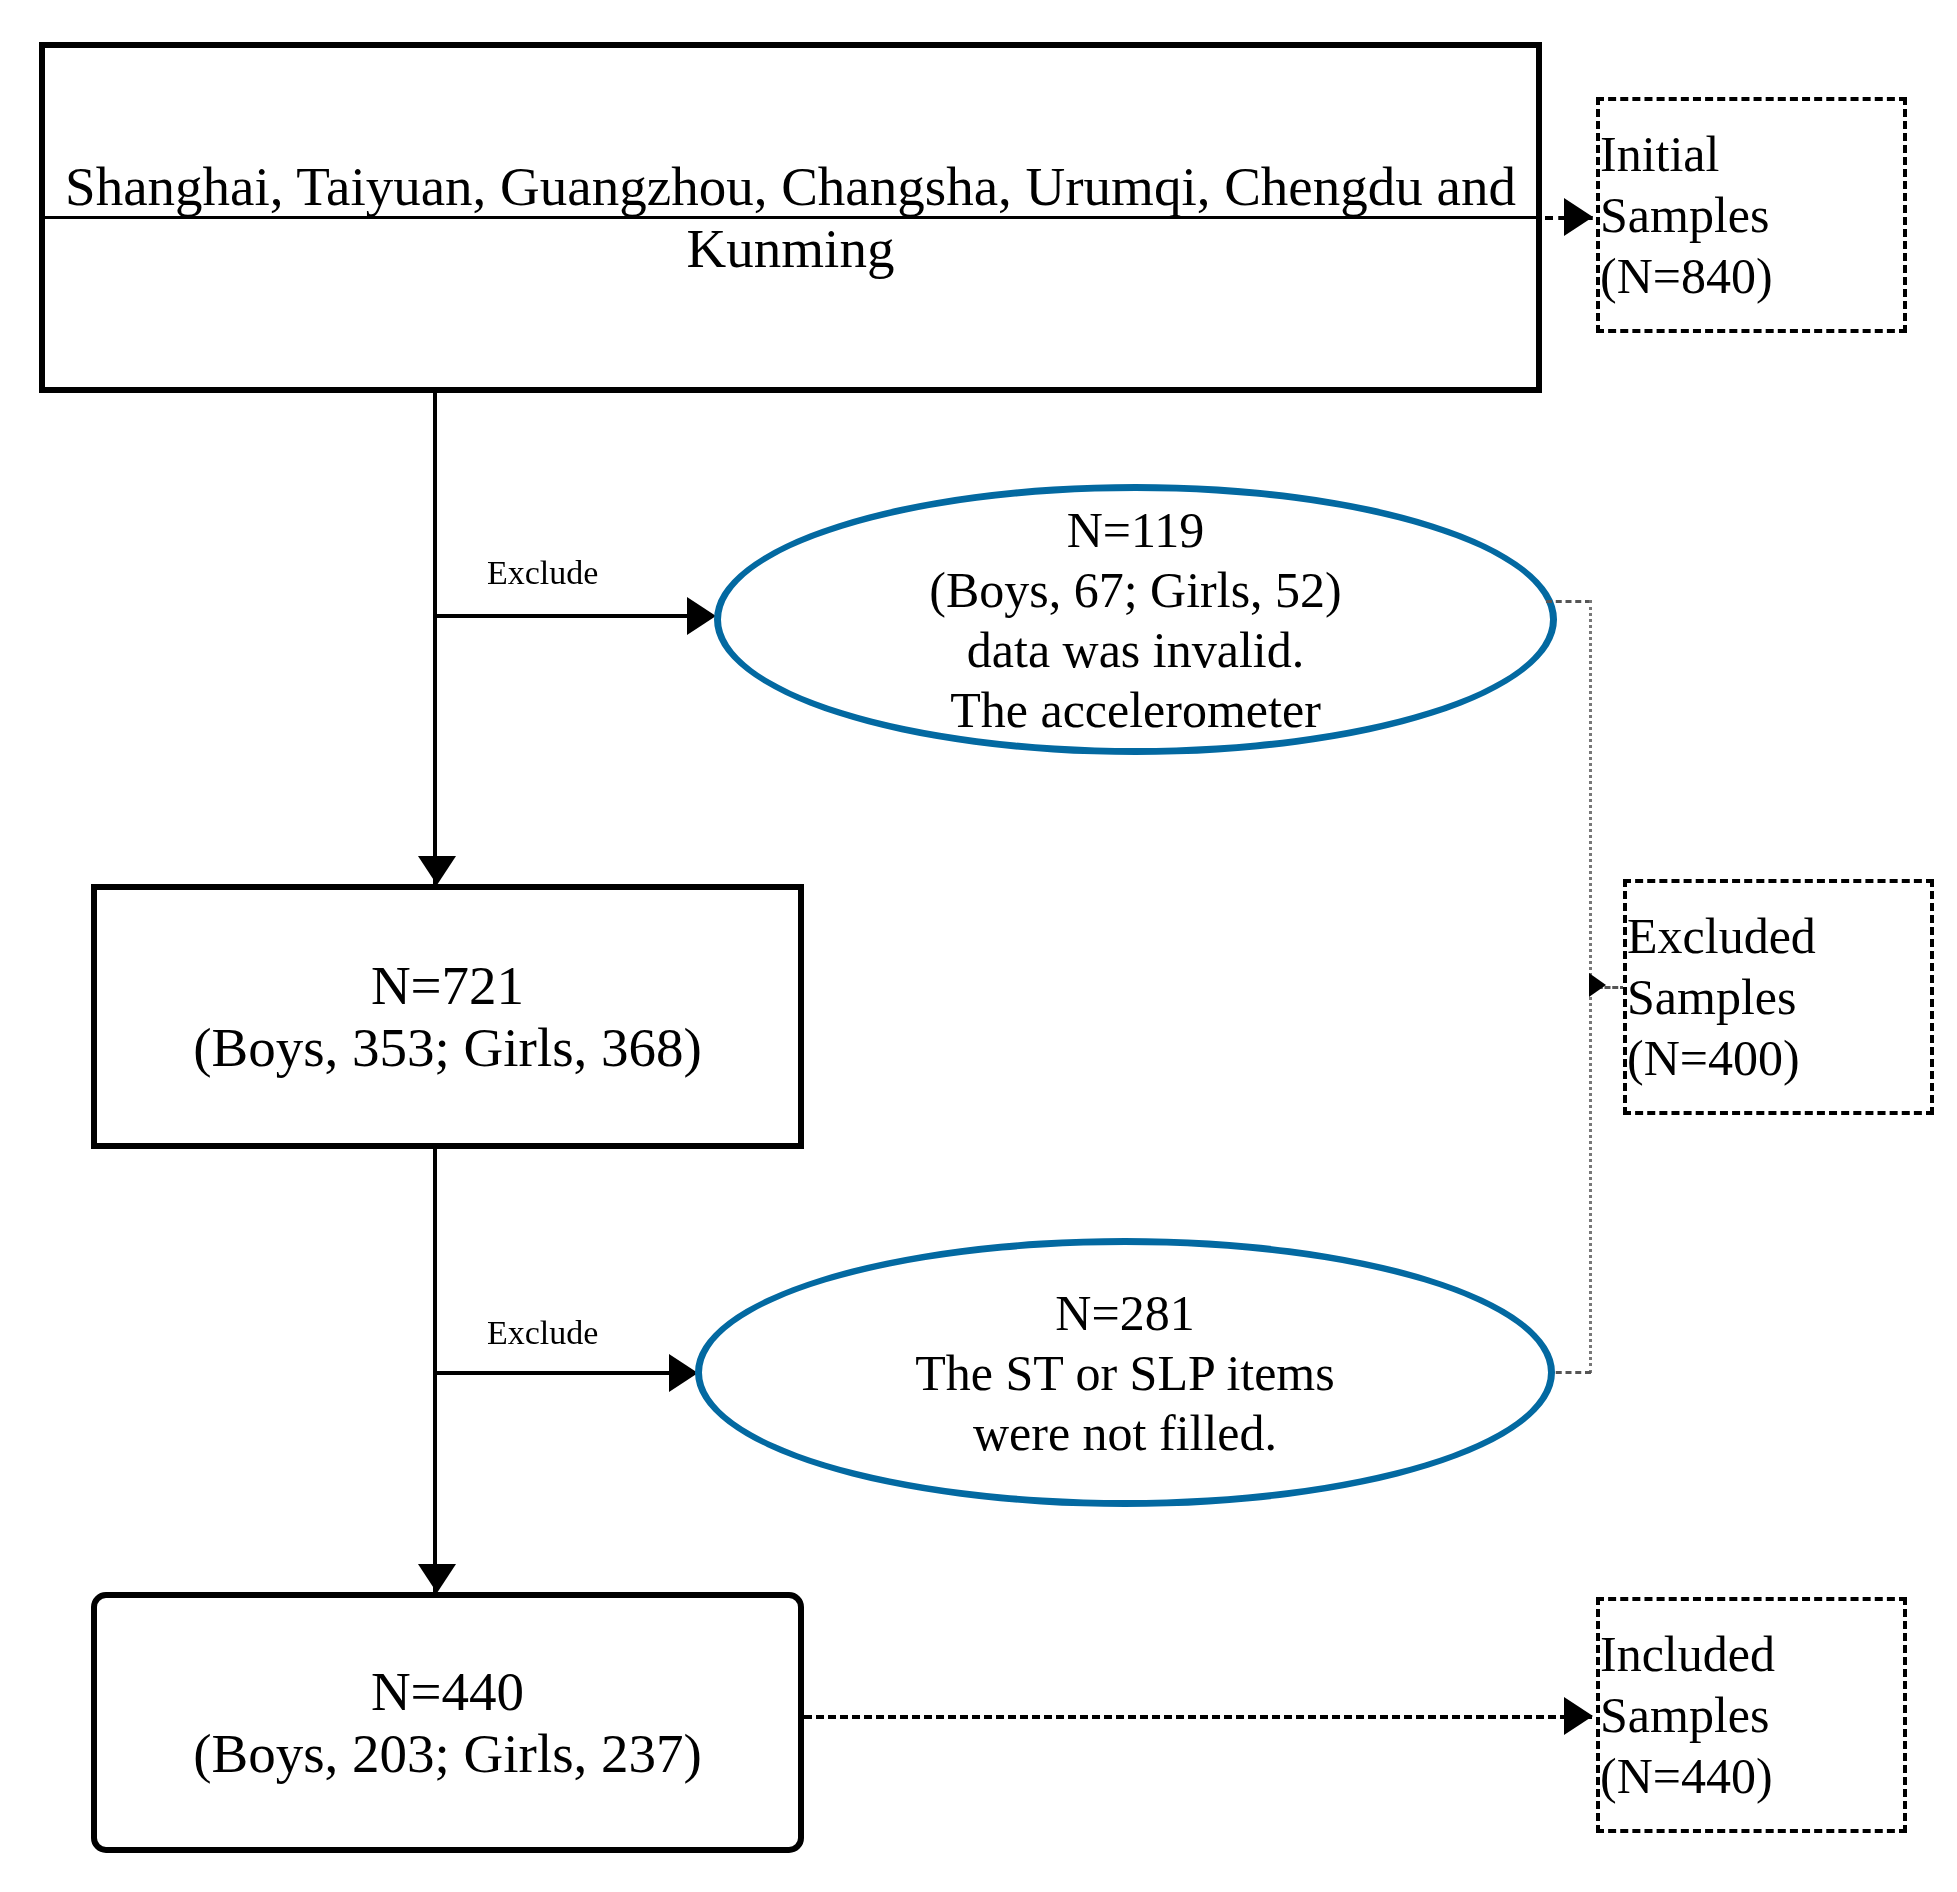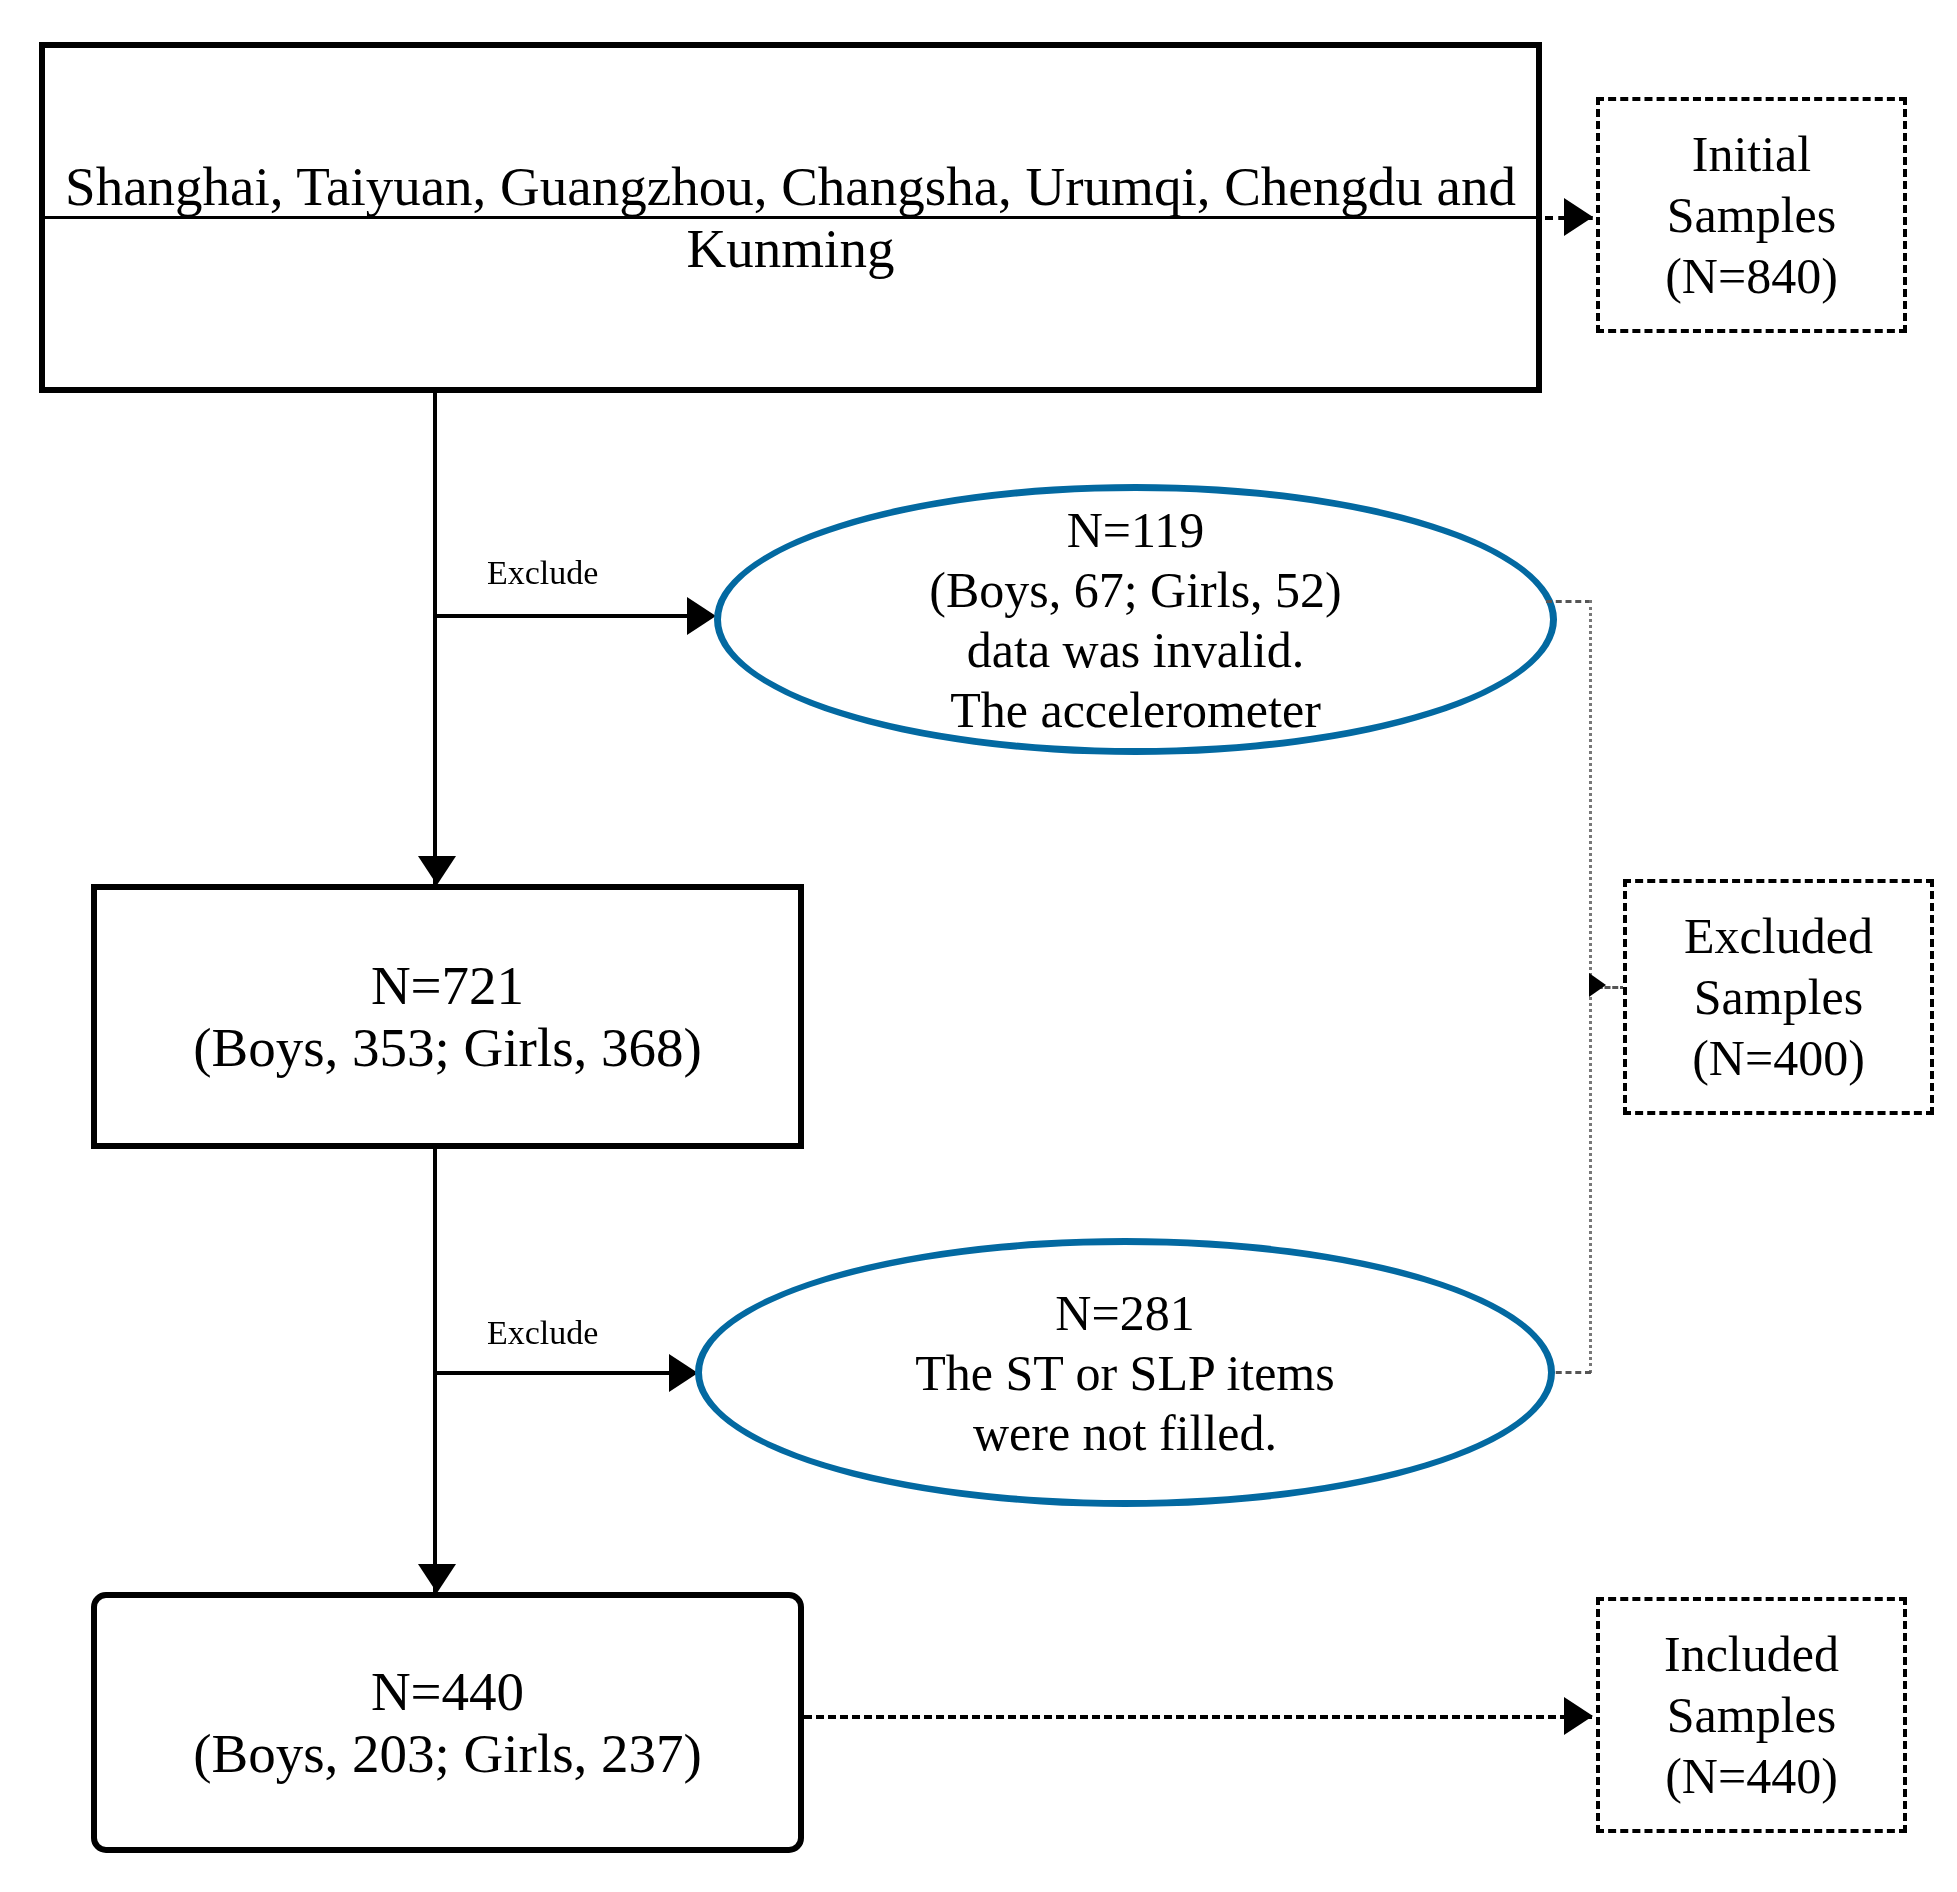--- a/index.html
+++ b/index.html
@@ -52,21 +52,21 @@
     letter-spacing: 0px;
   }
   
   .dashed-box {
     position: absolute;
     box-sizing: border-box;
     border: 4.3px dashed #000;
     background: #fff;
     display: flex;
     flex-direction: column;
-    align-items: center;
+    align-items: flex-start;
     justify-content: center;
     text-align: center;
     font-size: 50px;
     line-height: 1.22;
   }
   
   .ellipse {
     position: absolute;
     box-sizing: border-box;
     border: 7px solid #0369a1;

